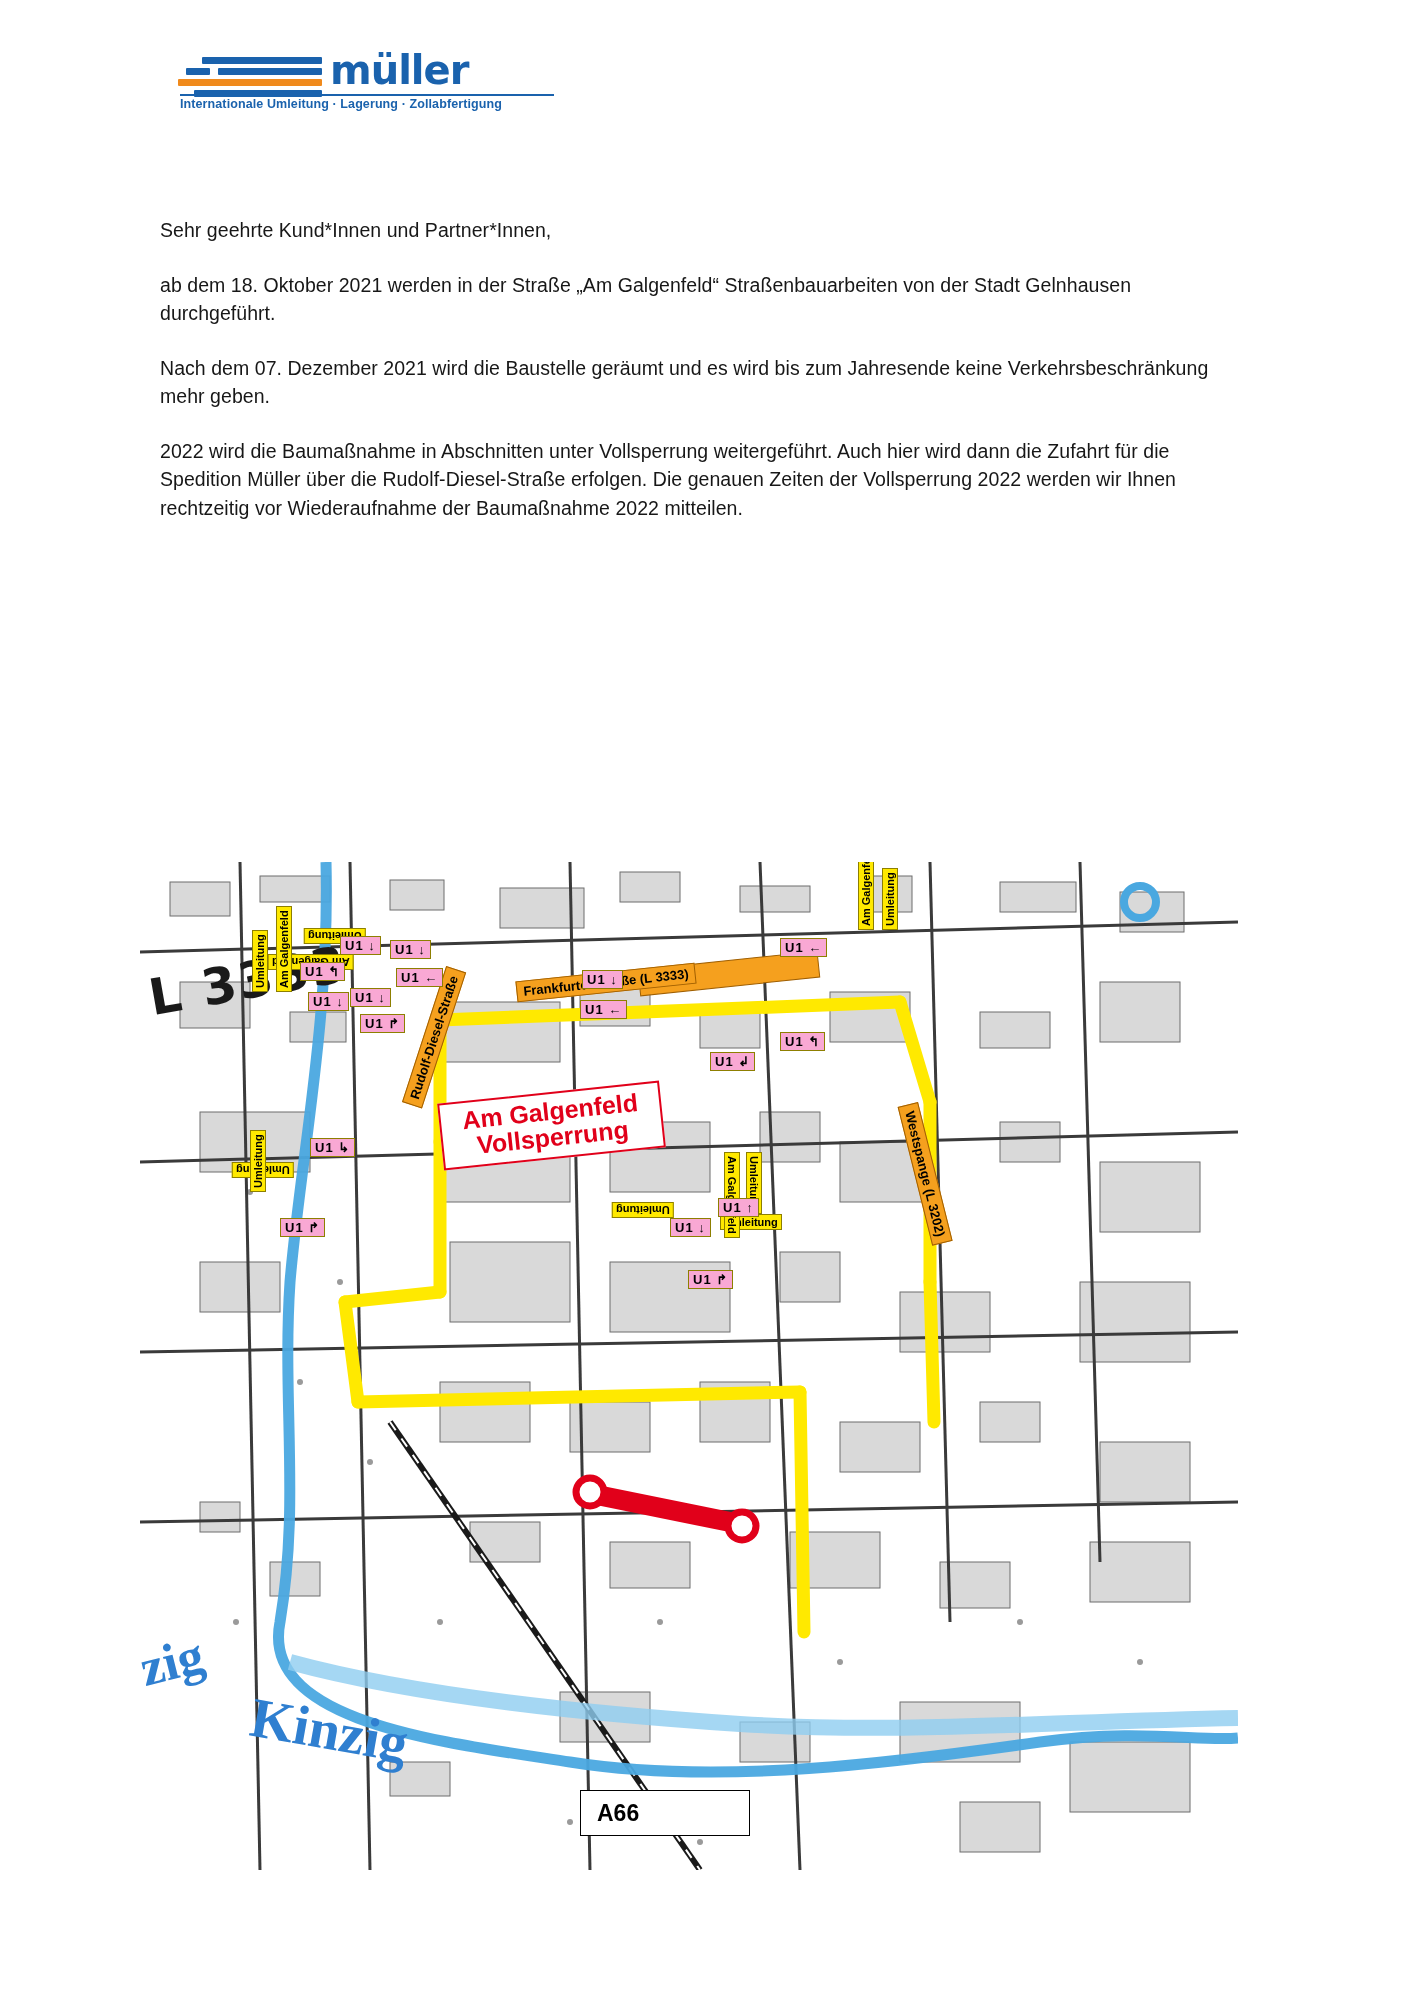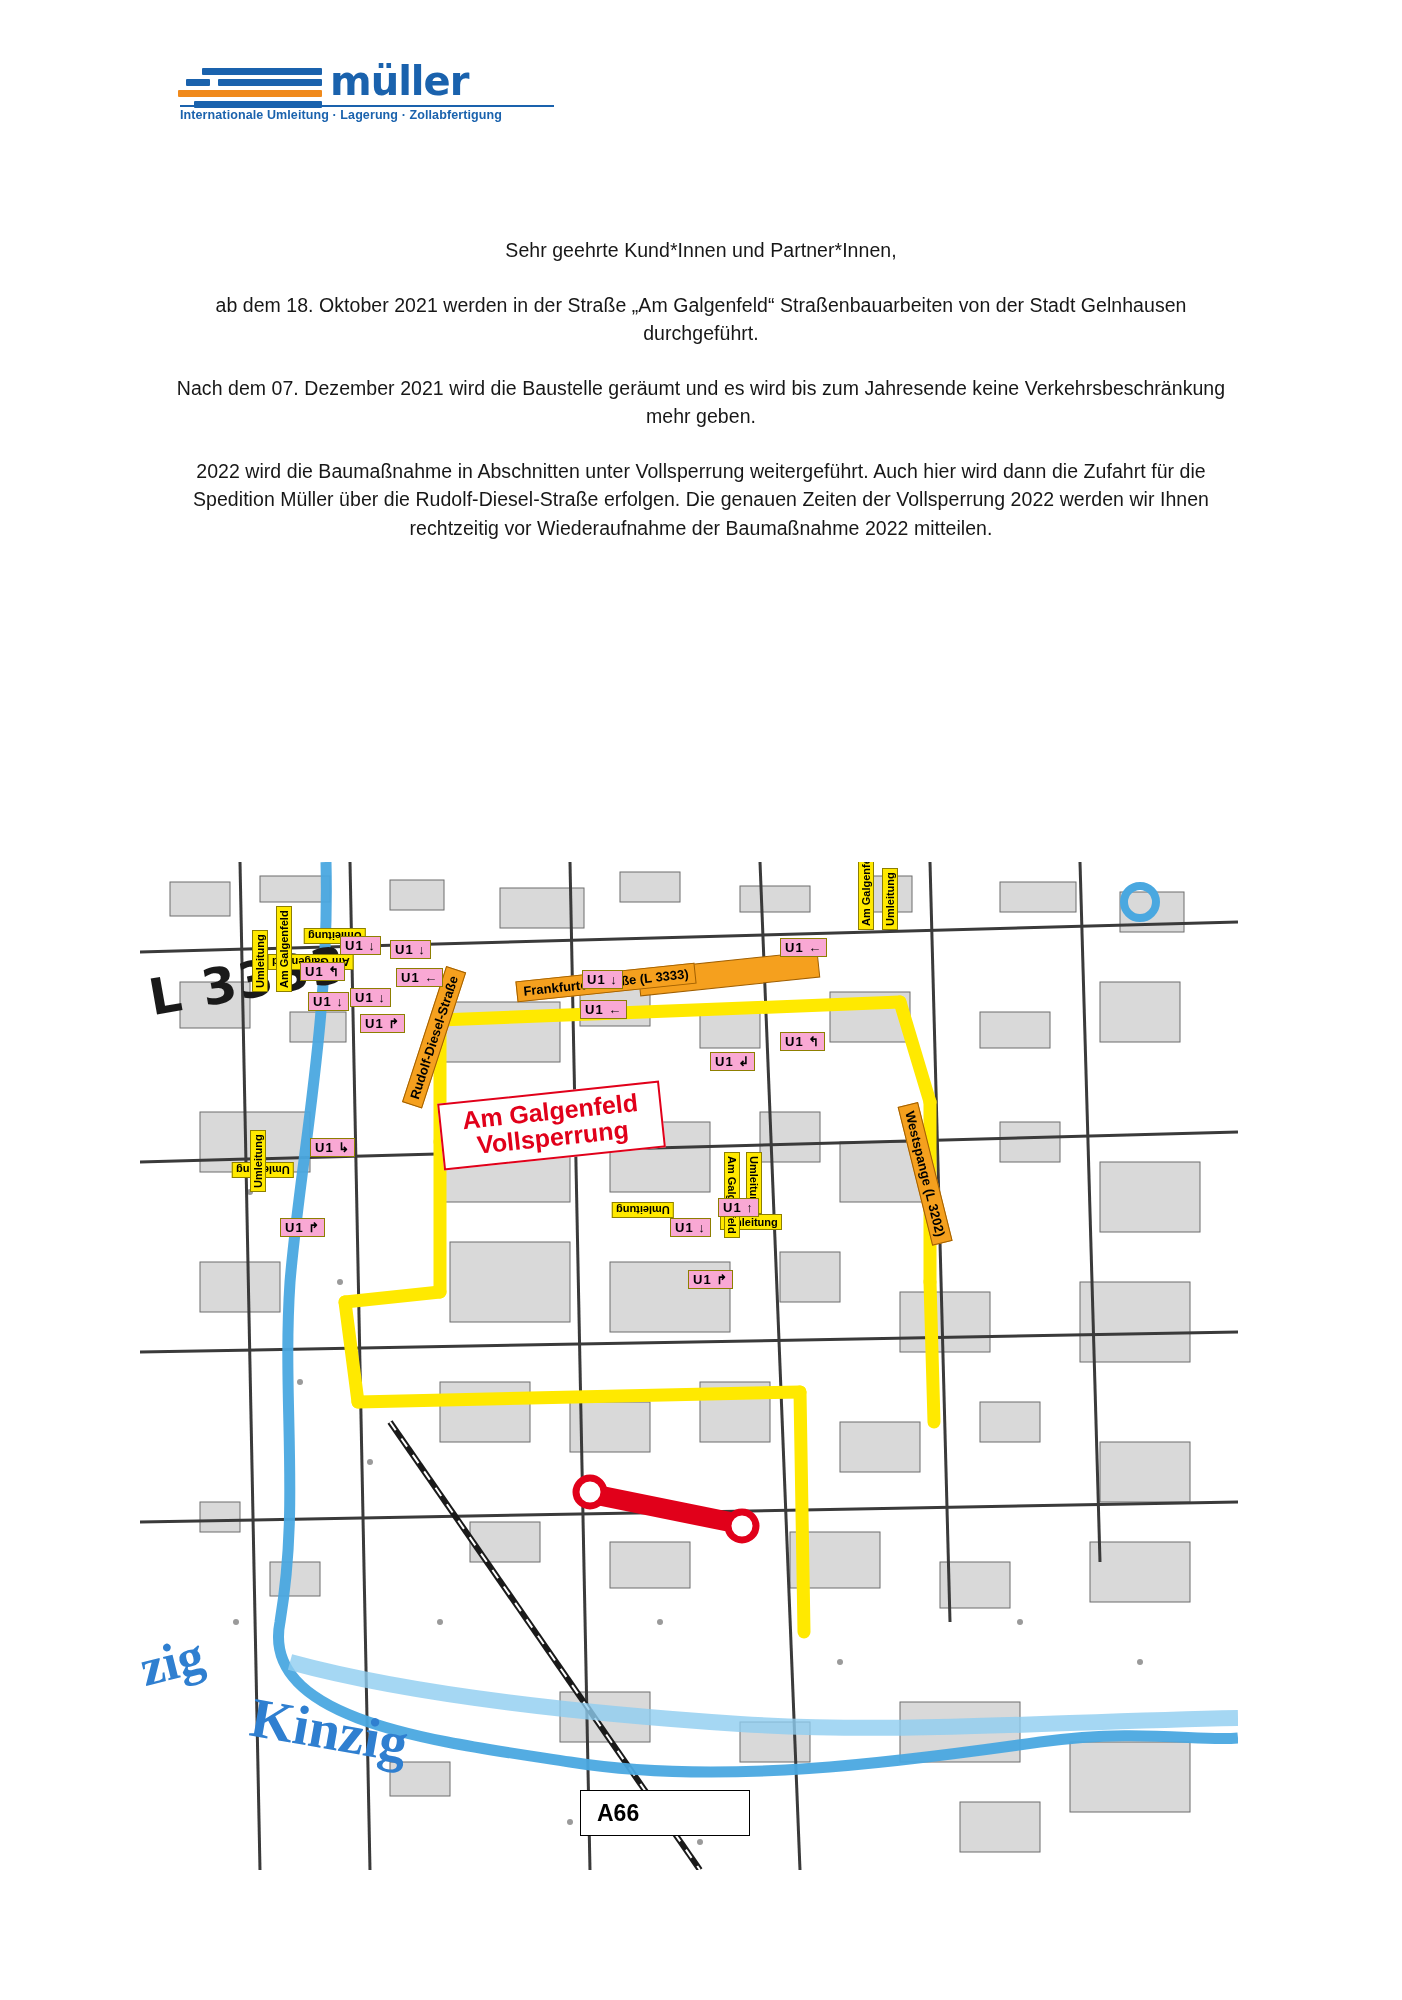--- a/index.html
+++ b/index.html
@@ -16,21 +16,21 @@
     width: 1402px;
     height: 2000px;
     background: #ffffff;
     overflow: hidden;
   }
 
   
   .logo {
     position: absolute;
     left: 178px;
-    top: 62px;
+    top: 51px;
     width: 380px;
     height: 60px;
   }
   .logo-bars {
     position: absolute;
     left: 0;
     top: 6px;
     width: 160px;
     height: 40px;
   }
@@ -72,23 +72,22 @@
     top: 43px;
     width: 374px;
     height: 2px;
     background: #1a62ad;
   }
 
   
   .doc-body {
     position: absolute;
     left: 160px;
-    top: 236px;
+    top: 216px;
     width: 1082px;
-    text-align: center;
   }
   .doc-body p {
     margin: 0 0 27px 0;
     font-size: 19.5px;
     line-height: 1.44;
     color: #171717;
     letter-spacing: 0.05px;
   }
 
   

